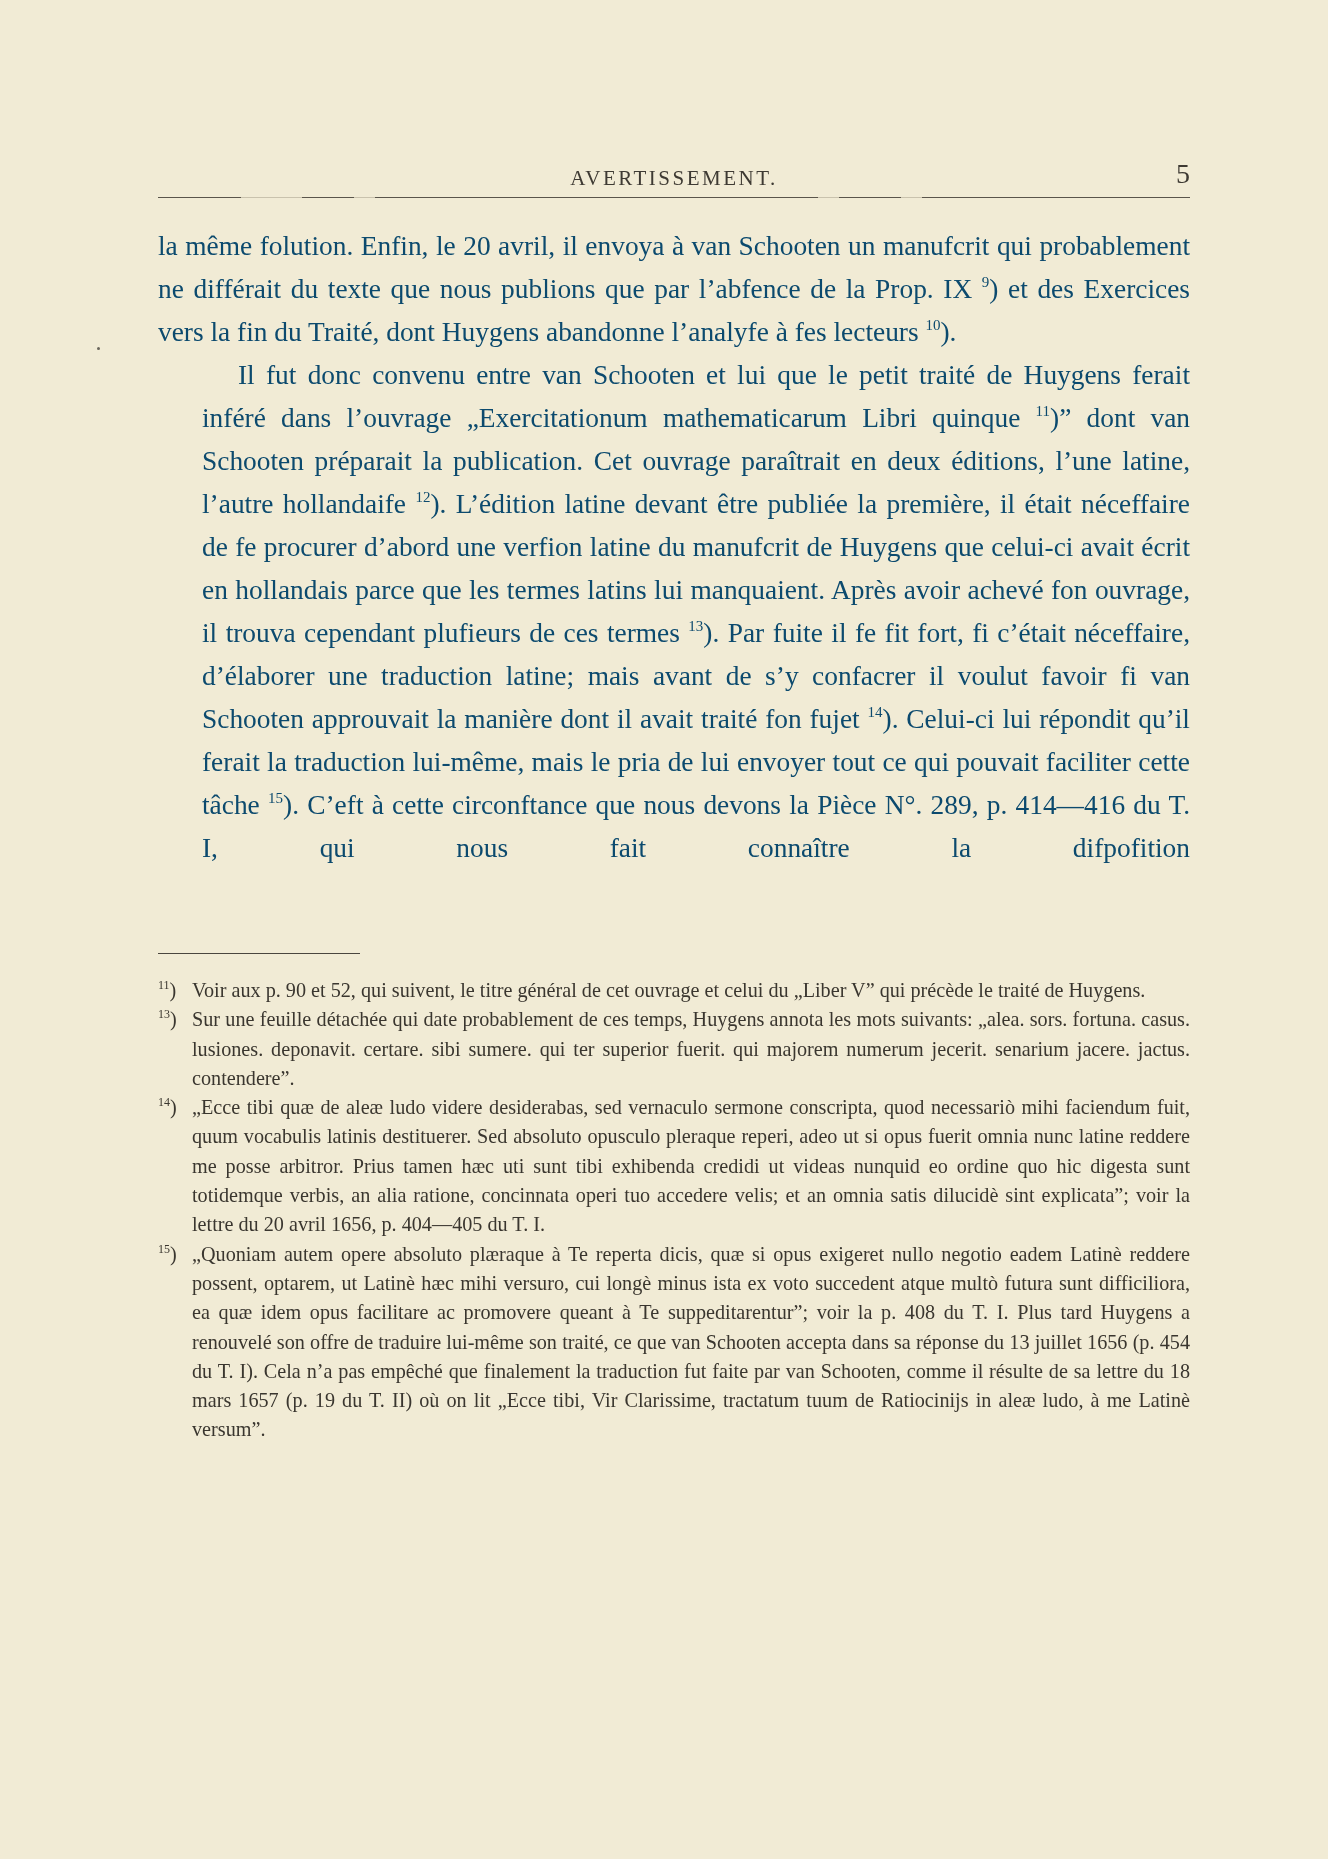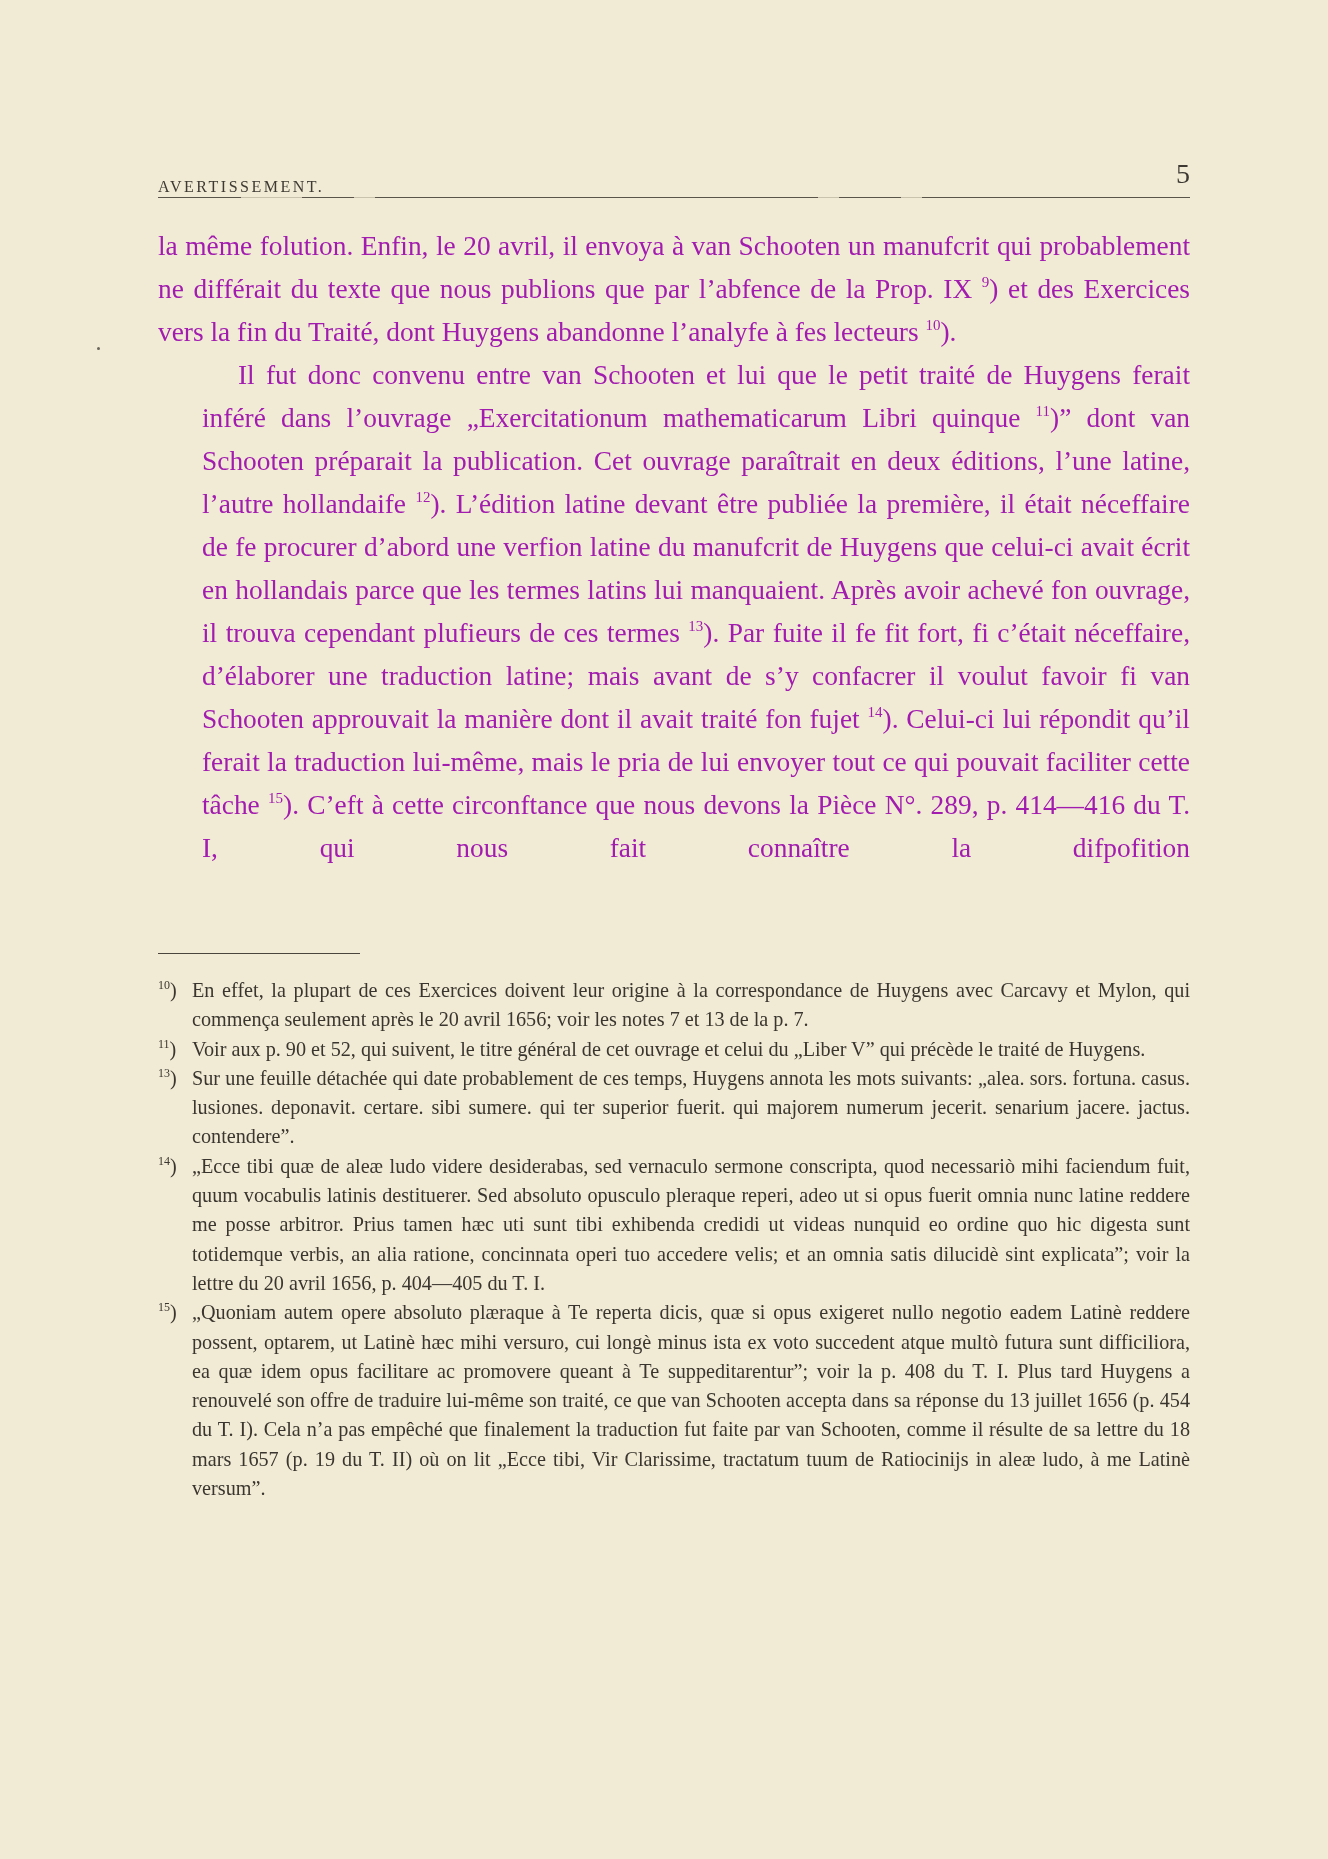--- a/index.html
+++ b/index.html
@@ -12,34 +12,34 @@
     overflow: hidden;
   }
   .page {
     position: absolute;
     left: 158px; top: 0; width: 1032px;
   }
   .running-head {
     position: absolute; top: 160px; left: 0; width: 1032px; height: 30px;
   }
   .running-title {
-    position: absolute; left: 0; width: 1032px; text-align: left;
-    top: 18px; font-size: 16px; letter-spacing: 2.5px;
+    position: absolute; left: 0; width: 1032px; text-align: center;
+    top: 6px; font-size: 21px; letter-spacing: 2.5px;
   }
   .page-number {
     position: absolute; right: 0; top: -2px; font-size: 28px;
   }
   .head-rule {
     position: absolute; top: 197px; left: 0; width: 1032px; height: 1px;
     background: linear-gradient(90deg, #5a554b 0 8%, #c9c2ad 8% 14%, #5a554b 14% 19%, #c9c2ad 19% 21%, #5a554b 21% 64%, #c9c2ad 64% 66%, #5a554b 66% 72%, #c9c2ad 72% 74%, #5a554b 74% 100%);
   }
   .body-text {
     position: absolute; top: 225px; left: 0; width: 1032px;
     font-size: 27.4px; line-height: 43px; text-align: justify;
-    color: #a21caf;
+    color: #0c4a6e;
   }
   .body-text p { margin: 0; }
   .body-text p.indent { text-indent: 36px; margin-left: 44px; }
   .body-text p.last { text-align-last: justify; }
   sup.fn { font-size: 15px; vertical-align: 11px; line-height: 0; }
   .margin-dot {
     position: absolute; left: 97px; top: 347px; width: 3px; height: 3px;
     border-radius: 50%; background: #6a665c;
   }
   .fn-rule {
@@ -67,21 +67,20 @@
   <div class="head-rule"></div>
 
   <div class="body-text">
     <p id="para-0">la même folution. Enfin, le 20 avril, il envoya à van Schooten un manufcrit qui probablement ne différait du texte que nous publions que par l’abfence de la Prop. IX <sup class="fn">9</sup>) et des Exercices vers la fin du Traité, dont Huygens abandonne l’analyfe à fes lecteurs <sup class="fn">10</sup>).</p>
     <p id="para-1" class="indent last">Il fut donc convenu entre van Schooten et lui que le petit traité de Huygens ferait inféré dans l’ouvrage „Exercitationum mathematicarum Libri quinque <sup class="fn">11</sup>)” dont van Schooten préparait la publication. Cet ouvrage paraîtrait en deux éditions, l’une latine, l’autre hollandaife <sup class="fn">12</sup>). L’édition latine devant être publiée la première, il était néceffaire de fe procurer d’abord une verfion latine du manufcrit de Huygens que celui-ci avait écrit en hollandais parce que les termes latins lui manquaient. Après avoir achevé fon ouvrage, il trouva cependant plufieurs de ces termes <sup class="fn">13</sup>). Par fuite il fe fit fort, fi c’était néceffaire, d’élaborer une traduction latine; mais avant de s’y confacrer il voulut favoir fi van Schooten approuvait la manière dont il avait traité fon fujet <sup class="fn">14</sup>). Celui-ci lui répondit qu’il ferait la traduction lui-même, mais le pria de lui envoyer tout ce qui pouvait faciliter cette tâche <sup class="fn">15</sup>). C’eft à cette circonftance que nous devons la Pièce N°. 289, p. 414—416 du T. I, qui nous fait connaître la difpofition</p>
   </div>
 
   <div class="fn-rule"></div>
 
   <div class="footnotes" id="footnotes">
-    <div class="footnote"><span class="fn-marker"><sup>10</sup>)</span><span>En effet, la plupart de ces Exercices doivent leur origine à la correspondance de Huygens avec Carcavy et Mylon, qui commença seulement après le 20 avril 1656; voir les notes 7 et 13 de la p. 7.</span></div>
     <div class="footnote"><span class="fn-marker"><sup>11</sup>)</span><span>Voir aux p. 90 et 52, qui suivent, le titre général de cet ouvrage et celui du „Liber V” qui précède le traité de Huygens.</span></div>
     <div class="footnote"><span class="fn-marker"><sup>13</sup>)</span><span>Sur une feuille détachée qui date probablement de ces temps, Huygens annota les mots suivants: „alea. sors. fortuna. casus. lusiones. deponavit. certare. sibi sumere. qui ter superior fuerit. qui majorem numerum jecerit. senarium jacere. jactus. contendere”.</span></div>
     <div class="footnote"><span class="fn-marker"><sup>14</sup>)</span><span>„Ecce tibi quæ de aleæ ludo videre desiderabas, sed vernaculo sermone conscripta, quod necessariò mihi faciendum fuit, quum vocabulis latinis destituerer. Sed absoluto opusculo pleraque reperi, adeo ut si opus fuerit omnia nunc latine reddere me posse arbitror. Prius tamen hæc uti sunt tibi exhibenda credidi ut videas nunquid eo ordine quo hic digesta sunt totidemque verbis, an alia ratione, concinnata operi tuo accedere velis; et an omnia satis dilucidè sint explicata”; voir la lettre du 20 avril 1656, p. 404—405 du T. I.</span></div>
     <div class="footnote"><span class="fn-marker"><sup>15</sup>)</span><span>„Quoniam autem opere absoluto plæraque à Te reperta dicis, quæ si opus exigeret nullo negotio eadem Latinè reddere possent, optarem, ut Latinè hæc mihi versuro, cui longè minus ista ex voto succedent atque multò futura sunt difficiliora, ea quæ idem opus facilitare ac promovere queant à Te suppeditarentur”; voir la p. 408 du T. I. Plus tard Huygens a renouvelé son offre de traduire lui-même son traité, ce que van Schooten accepta dans sa réponse du 13 juillet 1656 (p. 454 du T. I). Cela n’a pas empêché que finalement la traduction fut faite par van Schooten, comme il résulte de sa lettre du 18 mars 1657 (p. 19 du T. II) où on lit „Ecce tibi, Vir Clarissime, tractatum tuum de Ratiocinijs in aleæ ludo, à me Latinè versum”.</span></div>
   </div>
 </div>
 
 <div class="margin-dot"></div>
 
 </body></html>

